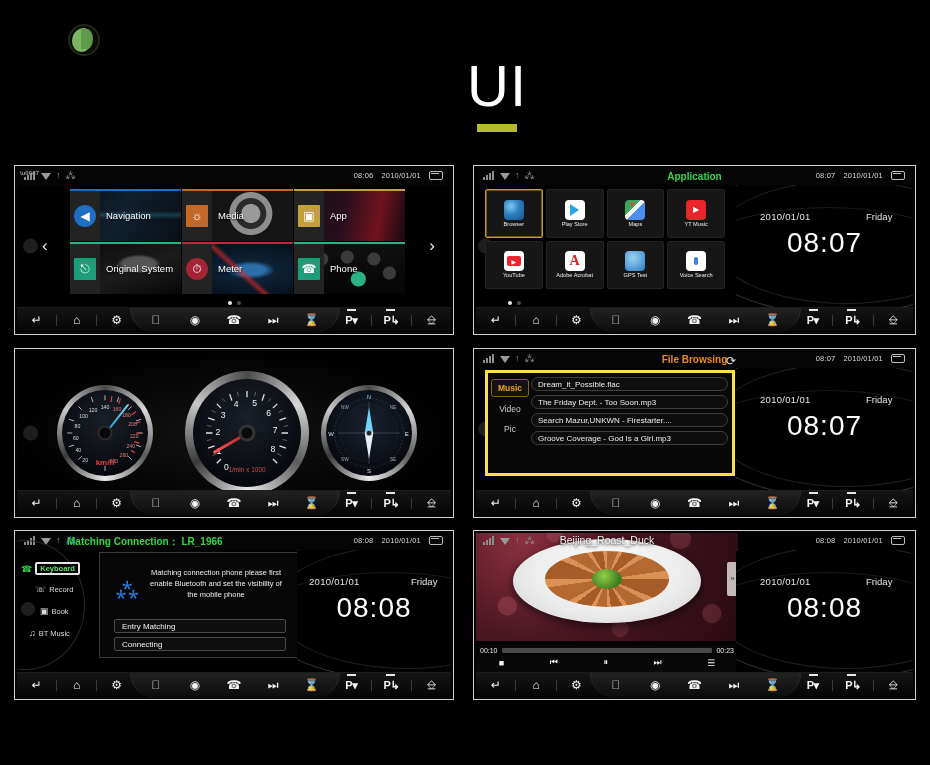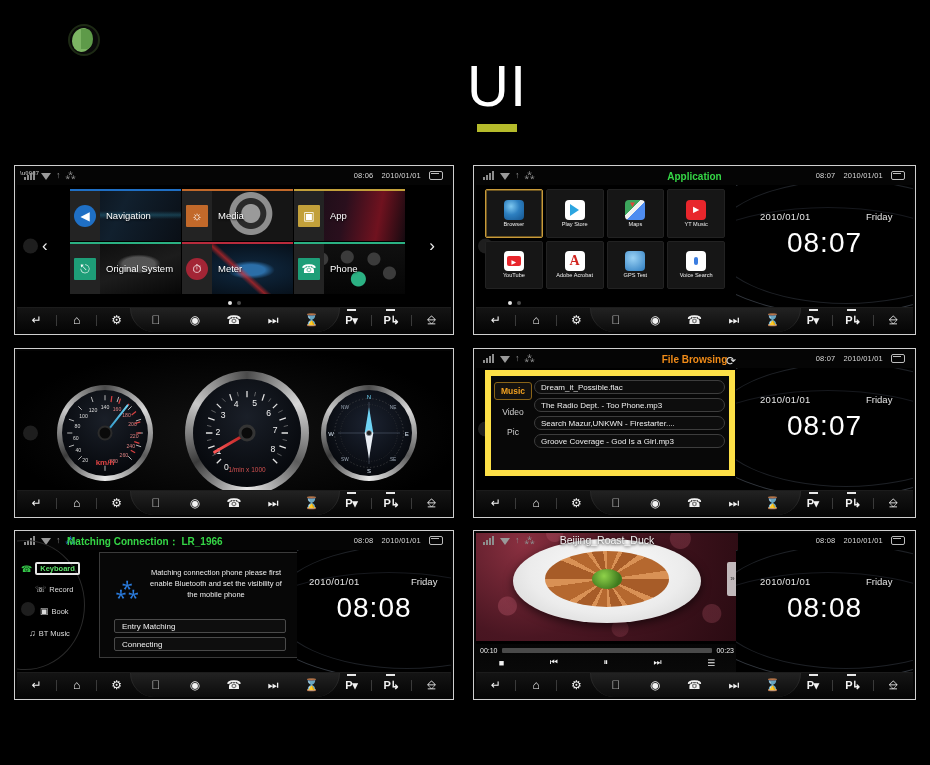--- a/index.html
+++ b/index.html
@@ -211,21 +211,21 @@
     position:relative; overflow:hidden;
   }
   .tickring { position:absolute; left:0; top:0; width:100%; height:100%; }
   .needle { position:absolute; left:50%; bottom:50%; transform-origin:50% 100%; border-radius:1px; }
   .hub { position:absolute; left:50%; top:50%; transform:translate(-50%,-50%); border-radius:50%; background:#0a0a0a; border:2px solid #2b2b2b; }
   .glabel { position:absolute; left:0; width:100%; text-align:center; font-size:7px; }
 
   
   .fb-panel {
     position:absolute; left:9px; top:2px; width:250px; height:106px;
-    border:6px solid #fde047; background:#080808;
+    border:3px solid #fde047; background:#080808;
   }
   .fb-tabs { position:absolute; left:3px; top:6px; width:38px; }
   .fb-tab {
     font-size:8.5px; color:#cfcfcf; text-align:center; padding:3px 0; margin-bottom:4px;
   }
   .fb-tab.on {
     color:#f0a020; border:1px solid #8a6418; border-radius:3px;
     background:#141210; font-weight:bold;
   }
   .fb-list { position:absolute; left:43px; top:4px; right:4px; }
@@ -818,21 +818,21 @@
       <div class="body-area">
         <div class="knob" style="left:2px"></div>
         <div class="fb-panel">
           <div class="fb-tabs">
             <div class="fb-tab on">Music</div>
             <div class="fb-tab">Video</div>
             <div class="fb-tab">Pic</div>
           </div>
           <div class="fb-list">
             <div class="fb-row">Dream_it_Possible.flac</div>
-            <div class="fb-row">The Radio Dept. - Too Phone.mp3</div>
+            <div class="fb-row">The Friday Dept. - Too Soon.mp3</div>
             <div class="fb-row">Search Mazur,UNKWN - Firestarter....</div>
             <div class="fb-row">Groove Coverage - God Is a Girl.mp3</div>
           </div>
         </div>
         <div class="clockw">
           <div class="arc a1"></div>
             <div class="arc a2"></div>
             <div class="arc a3"></div>
           <div class="cl-date">2010/01/01</div>
           <div class="cl-day">Friday</div>

